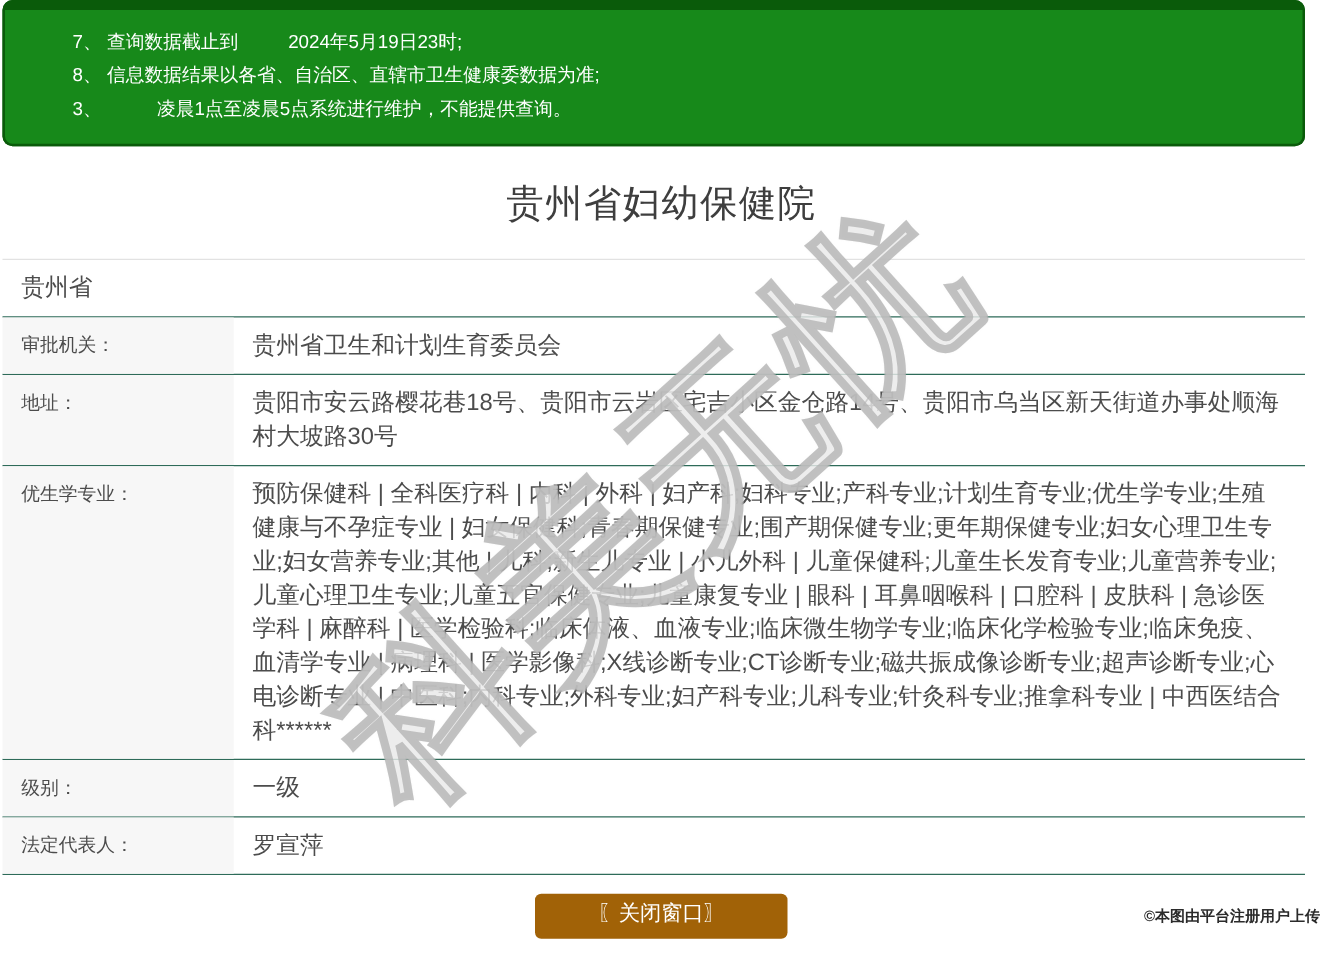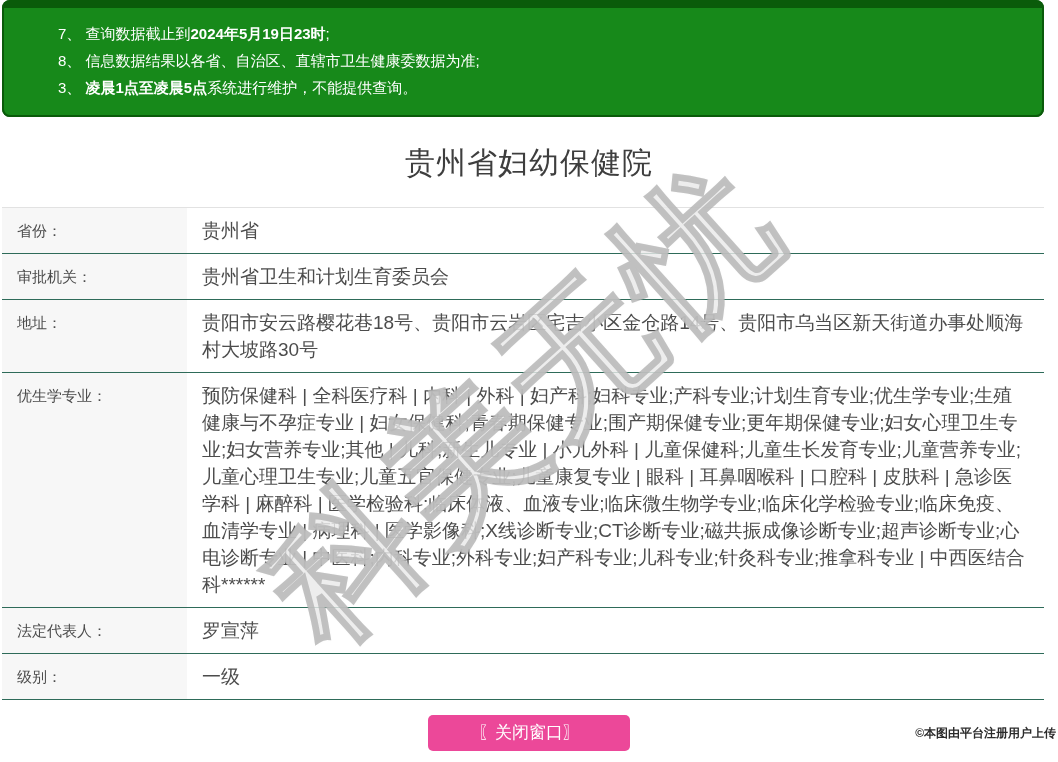--- a/index.html
+++ b/index.html
@@ -27,21 +27,21 @@
     border-bottom:2px solid #0a5b0a;
     padding:12px 20px 14px 38px;
   }
   .notice-line{
     color:#ffffff;
     font-size:15px;
     line-height:27px;
     padding-left:16px;
     white-space:nowrap;
   }
-  .notice-line b{font-weight:bold;}
+  .notice-line b{font-weight:normal;margin-left:40px;}
   
   .page-title{
     text-align:center;
     font-size:30px;
     font-weight:400;
     color:#3e3e3e;
     margin:26px 0 23px 0;
     letter-spacing:1px;
   }
   
@@ -71,26 +71,26 @@
     color:#4c4c4c;
     word-break:break-all;
   }
   
   .button-area{
     text-align:center;
     padding-top:15px;
   }
   .close-button{
     display:inline-block;
-    background:#ec4899;
+    background:#a16207;
     color:#ffffff;
     border:none;
     border-radius:5px;
     font-size:17px;
-    font-family:Liberation Sans, sans-serif;
+    font-family:Liberation Mono, monospace;
     padding:0 50px;
     height:36px;
     line-height:36px;
     cursor:pointer;
   }
   
   .wm-center{
     position:absolute;
     left:525px;
     top:405px;
@@ -124,42 +124,41 @@
     <div class="notice-line"><span>7、 查询数据截止到</span><b>2024年5月19日23时</b><span>;</span></div>
     <div class="notice-line"><span>8、 信息数据结果以各省、自治区、直辖市卫生健康委数据为准;</span></div>
     <div class="notice-line"><span>3、 </span><b>凌晨1点至凌晨5点</b><span>系统进行维护，不能提供查询。</span></div>
   </div>
 </div>
 
 <h1 class="page-title">贵州省妇幼保健院</h1>
 
 <div class="info-table">
   <div class="info-row">
-    <div class="info-label">省份：</div>
     <div class="info-value">贵州省</div>
   </div>
   <div class="info-row">
     <div class="info-label">审批机关：</div>
     <div class="info-value">贵州省卫生和计划生育委员会</div>
   </div>
   <div class="info-row">
     <div class="info-label">地址：</div>
     <div class="info-value">贵阳市安云路樱花巷18号、贵阳市云岩区宅吉小区金仓路14号、贵阳市乌当区新天街道办事处顺海村大坡路30号</div>
   </div>
   <div class="info-row">
     <div class="info-label">优生学专业：</div>
     <div class="info-value">预防保健科 | 全科医疗科 | 内科 | 外科 | 妇产科;妇科专业;产科专业;计划生育专业;优生学专业;生殖健康与不孕症专业 | 妇女保健科;青春期保健专业;围产期保健专业;更年期保健专业;妇女心理卫生专业;妇女营养专业;其他 | 儿科;新生儿专业 | 小儿外科 | 儿童保健科;儿童生长发育专业;儿童营养专业;儿童心理卫生专业;儿童五官保健专业;儿童康复专业 | 眼科 | 耳鼻咽喉科 | 口腔科 | 皮肤科 | 急诊医学科 | 麻醉科 | 医学检验科;临床体液、血液专业;临床微生物学专业;临床化学检验专业;临床免疫、血清学专业 | 病理科 | 医学影像科;X线诊断专业;CT诊断专业;磁共振成像诊断专业;超声诊断专业;心电诊断专业 | 中医科;内科专业;外科专业;妇产科专业;儿科专业;针灸科专业;推拿科专业 | 中西医结合科******</div>
   </div>
   <div class="info-row">
+    <div class="info-label">级别：</div>
+    <div class="info-value">一级</div>
+  </div>
+  <div class="info-row">
     <div class="info-label">法定代表人：</div>
     <div class="info-value">罗宣萍</div>
-  </div>
-  <div class="info-row">
-    <div class="info-label">级别：</div>
-    <div class="info-value">一级</div>
   </div>
 </div>
 
 <div class="button-area">
   <button class="close-button">〖关闭窗口〗</button>
 </div>
 
 <div class="wm-center">科美无忧</div>
 <div class="wm-footer">©本图由平台注册用户上传</div>
 

